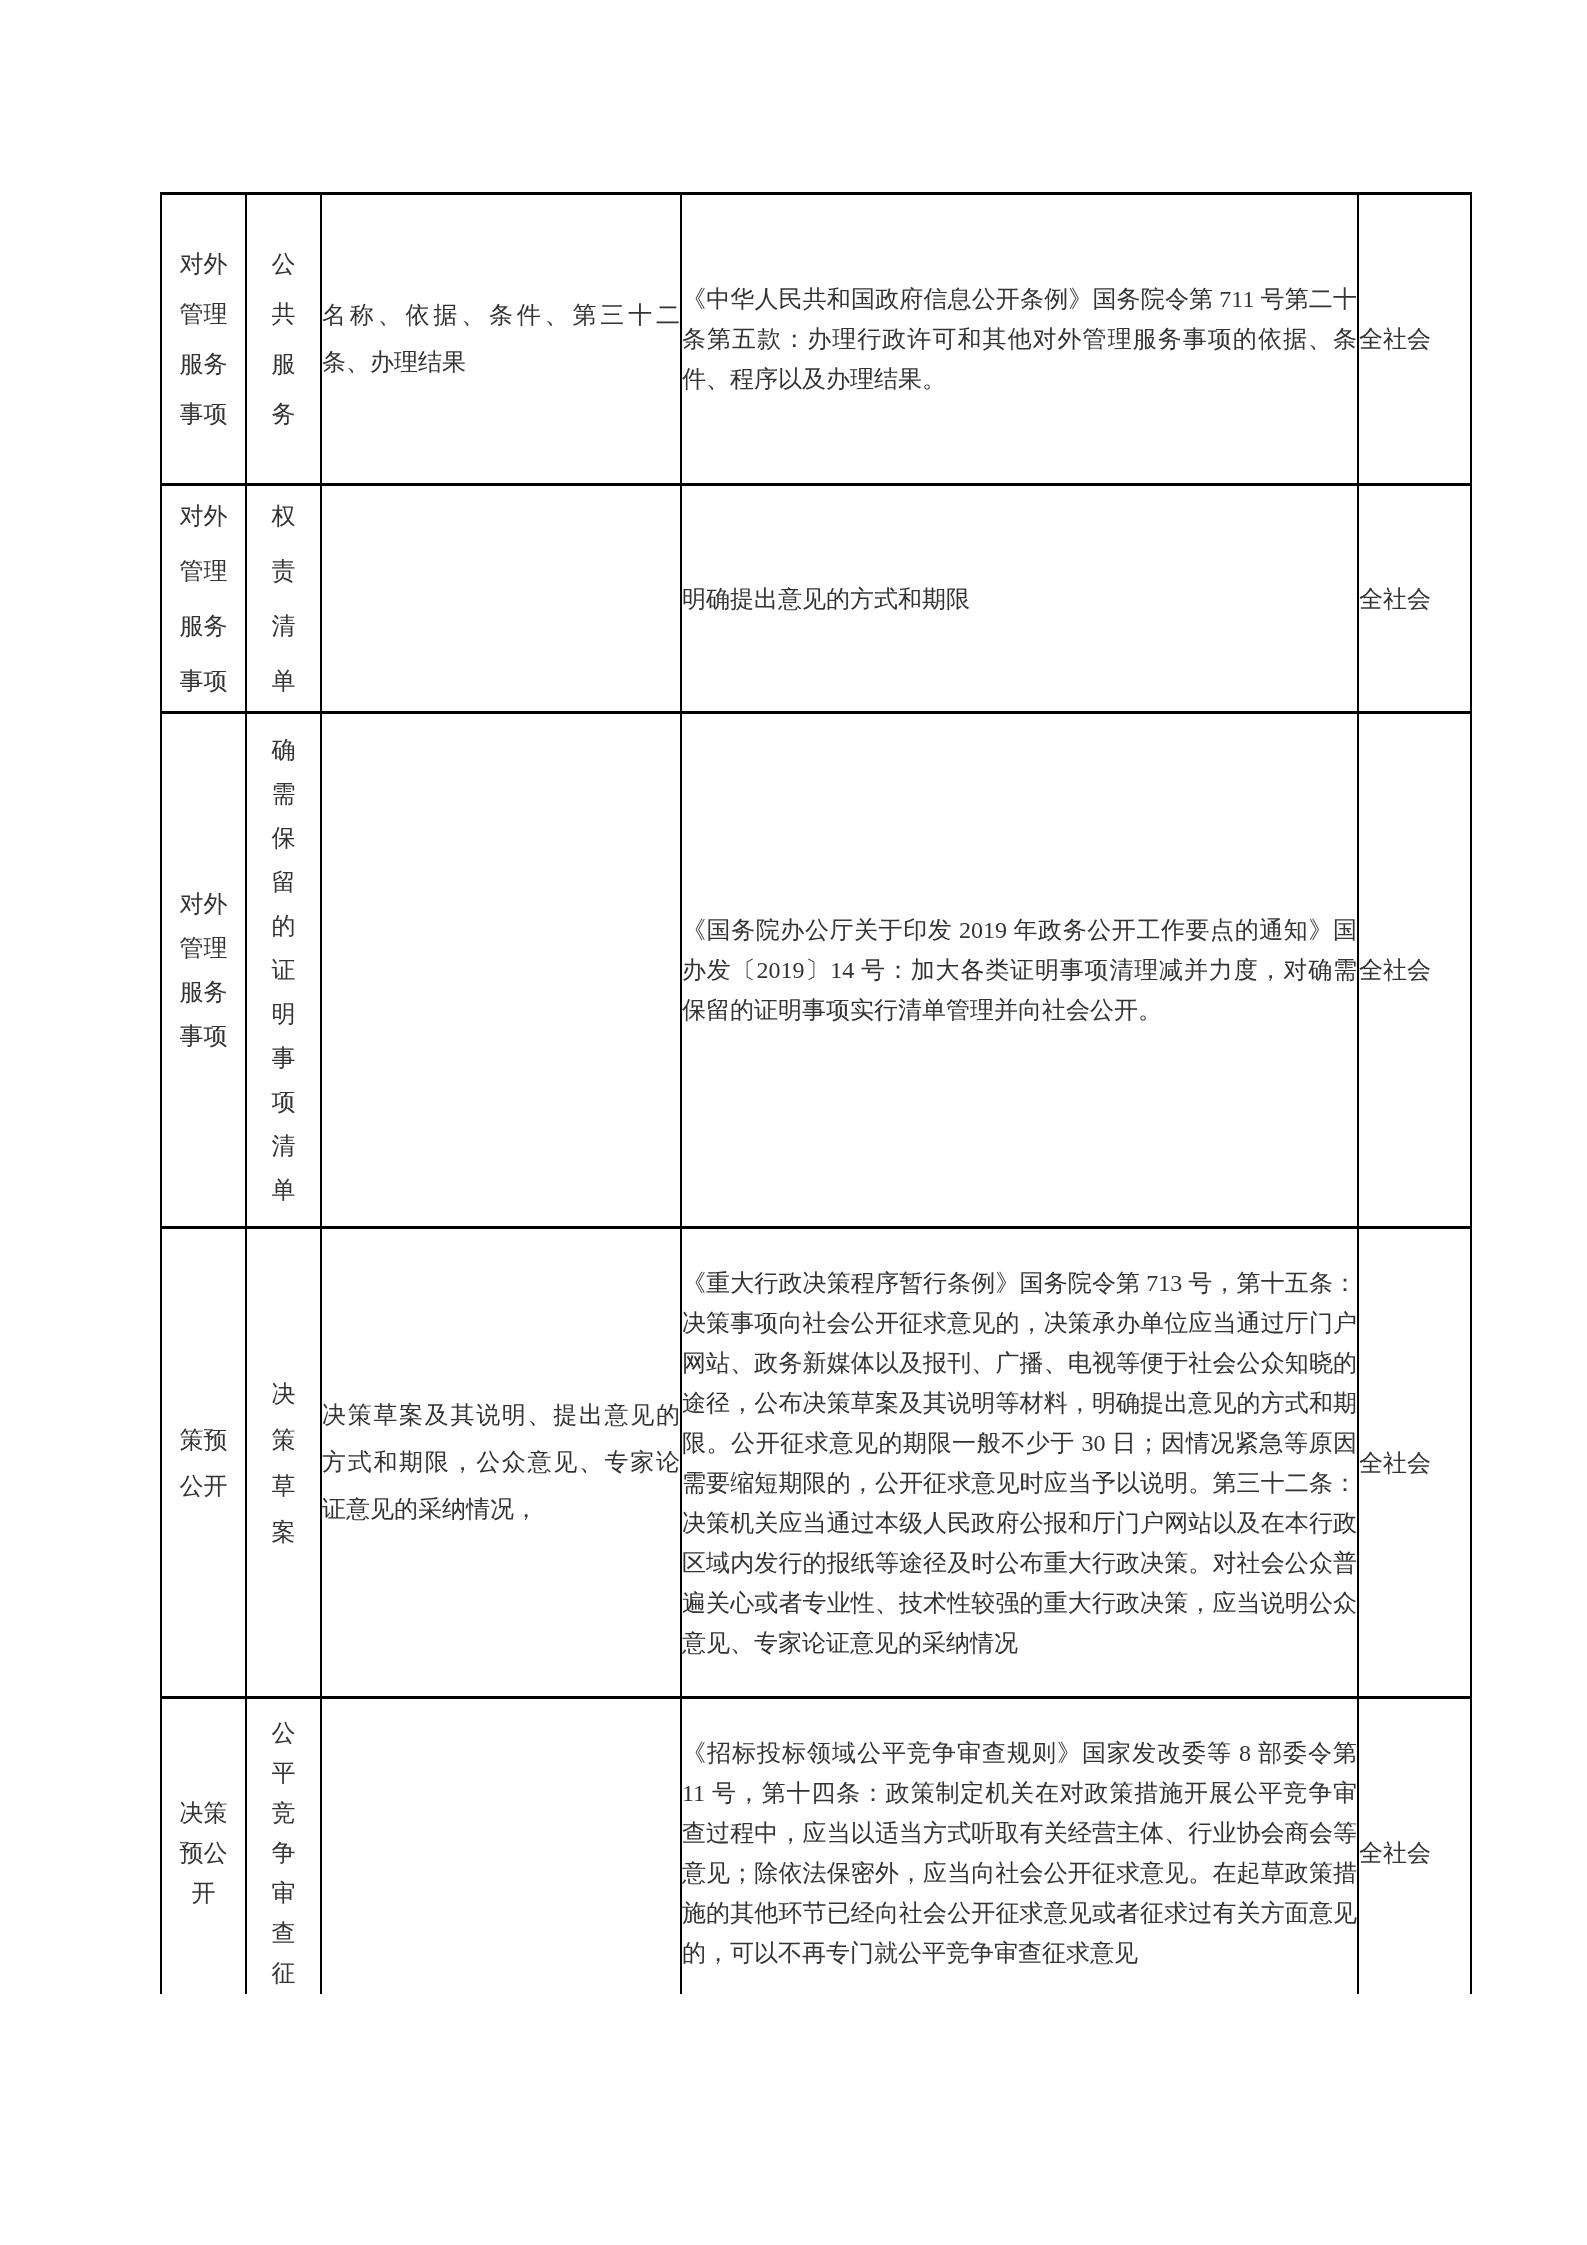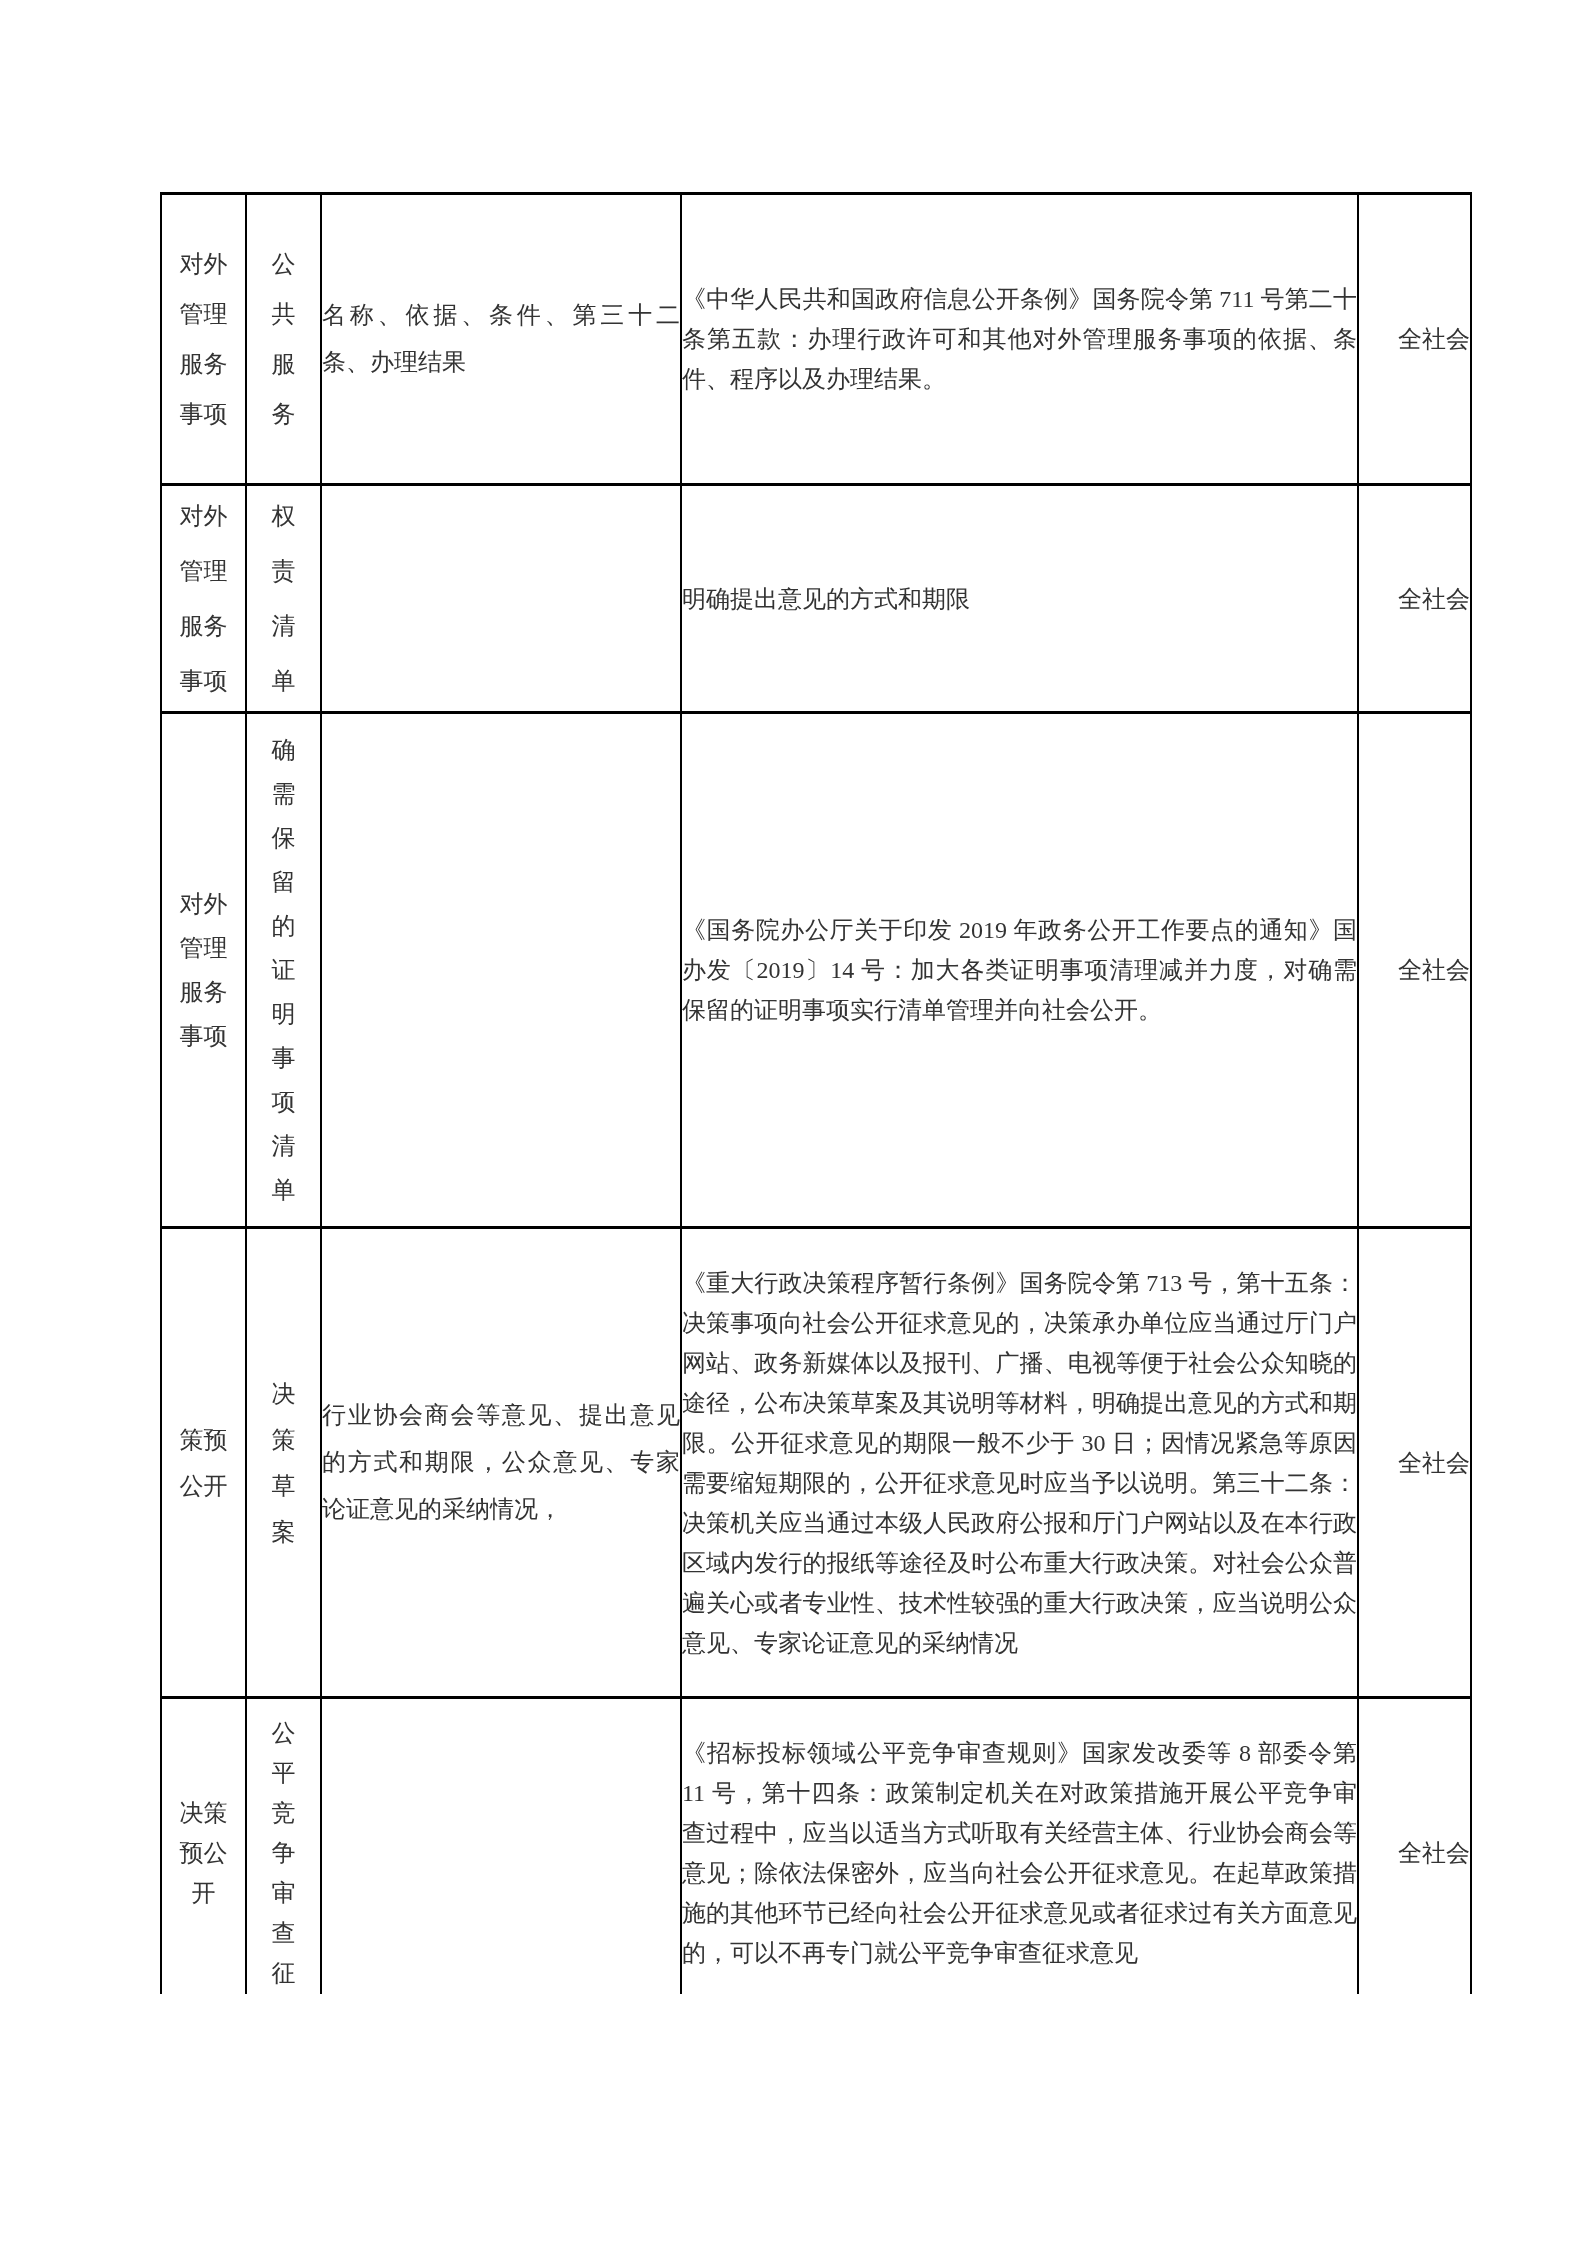--- a/index.html
+++ b/index.html
@@ -46,21 +46,21 @@
     line-height: 47px;
     padding: 0 14px;
   }
   td.cell-basis {
     text-align: justify;
     line-height: 40px;
     padding: 0 14px;
     margin-left: 19px;
   }
   td.cell-audience {
-    text-align: right;
+    text-align: left;
     line-height: 30px;
   }
   
   tr.row-1 td.cell-category, tr.row-1 td.cell-subcategory { line-height: 50px; }
   tr.row-2 td.cell-category, tr.row-2 td.cell-subcategory { line-height: 55px; }
   tr.row-3 td.cell-category { line-height: 44px; }
   tr.row-3 td.cell-subcategory { line-height: 44px; }
   tr.row-4 td.cell-category, tr.row-4 td.cell-subcategory { line-height: 46px; }
   tr.row-5 td.cell-category, tr.row-5 td.cell-subcategory { line-height: 40px; }
 </style>
@@ -123,21 +123,21 @@
         <td class="cell-basis">《国务院办公厅关于印发 2019 年政务公开工作要点的通知》国办发〔2019〕14 号：加大各类证明事项清理减并力度，对确需保留的证明事项实行清单管理并向社会公开。</td>
         <td class="cell-audience">全社会</td>
       </tr>
       <tr class="row-4" style="height:470px">
         <td class="cell-category">策预
 公开</td>
         <td class="cell-subcategory">决
 策
 草
 案</td>
-        <td class="cell-content">行业协会商会等意见、提出意见的方式和期限，公众意见、专家论证意见的采纳情况，</td>
+        <td class="cell-content">决策草案及其说明、提出意见的方式和期限，公众意见、专家论证意见的采纳情况，</td>
         <td class="cell-basis">《重大行政决策程序暂行条例》国务院令第 713 号，第十五条：决策事项向社会公开征求意见的，决策承办单位应当通过厅门户网站、政务新媒体以及报刊、广播、电视等便于社会公众知晓的途径，公布决策草案及其说明等材料，明确提出意见的方式和期限。公开征求意见的期限一般不少于 30 日；因情况紧急等原因需要缩短期限的，公开征求意见时应当予以说明。第三十二条：决策机关应当通过本级人民政府公报和厅门户网站以及在本行政区域内发行的报纸等途径及时公布重大行政决策。对社会公众普遍关心或者专业性、技术性较强的重大行政决策，应当说明公众意见、专家论证意见的采纳情况</td>
         <td class="cell-audience">全社会</td>
       </tr>
       <tr class="row-5" style="height:310px">
         <td class="cell-category">决策
 预公
 开</td>
         <td class="cell-subcategory">公
 平
 竞

